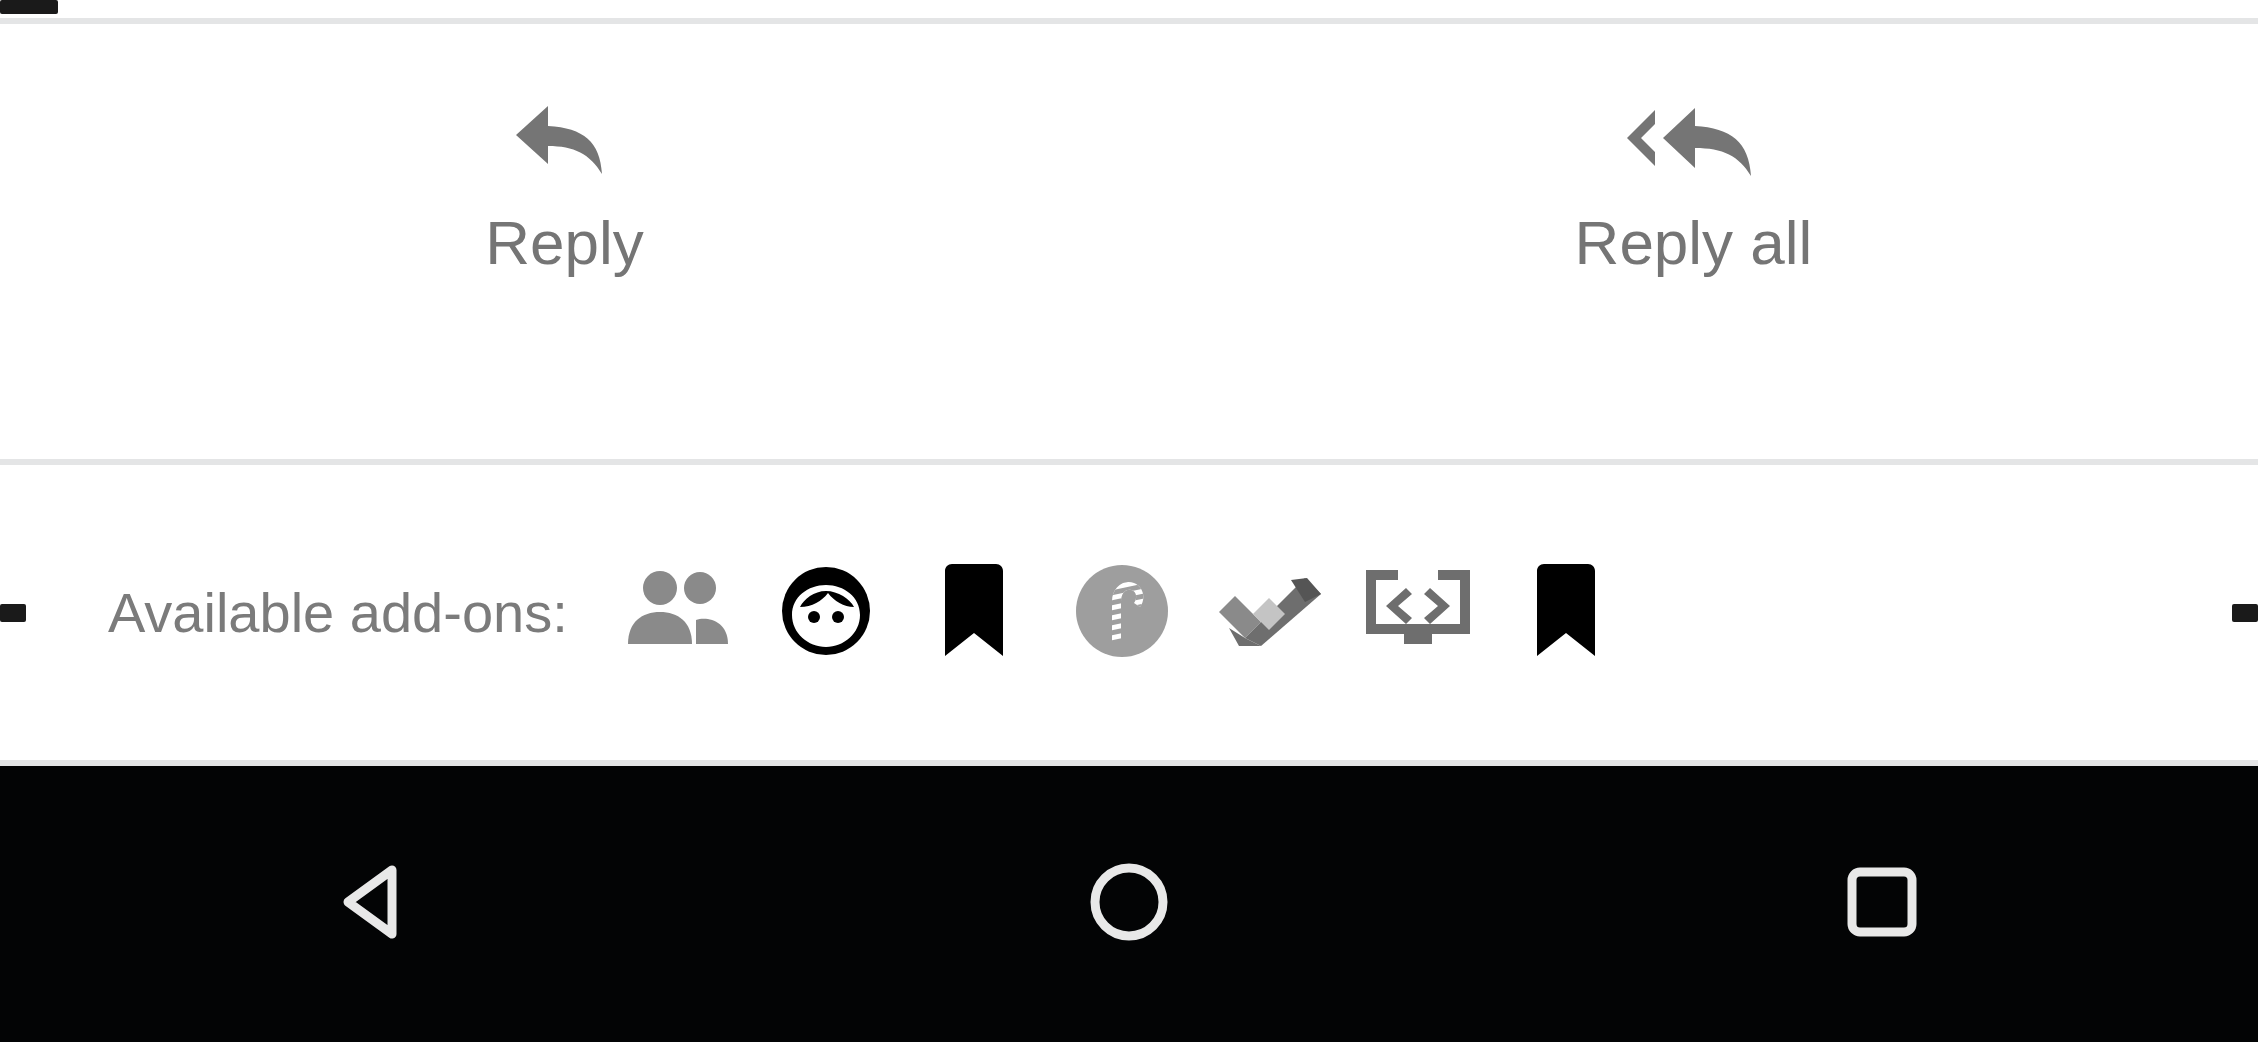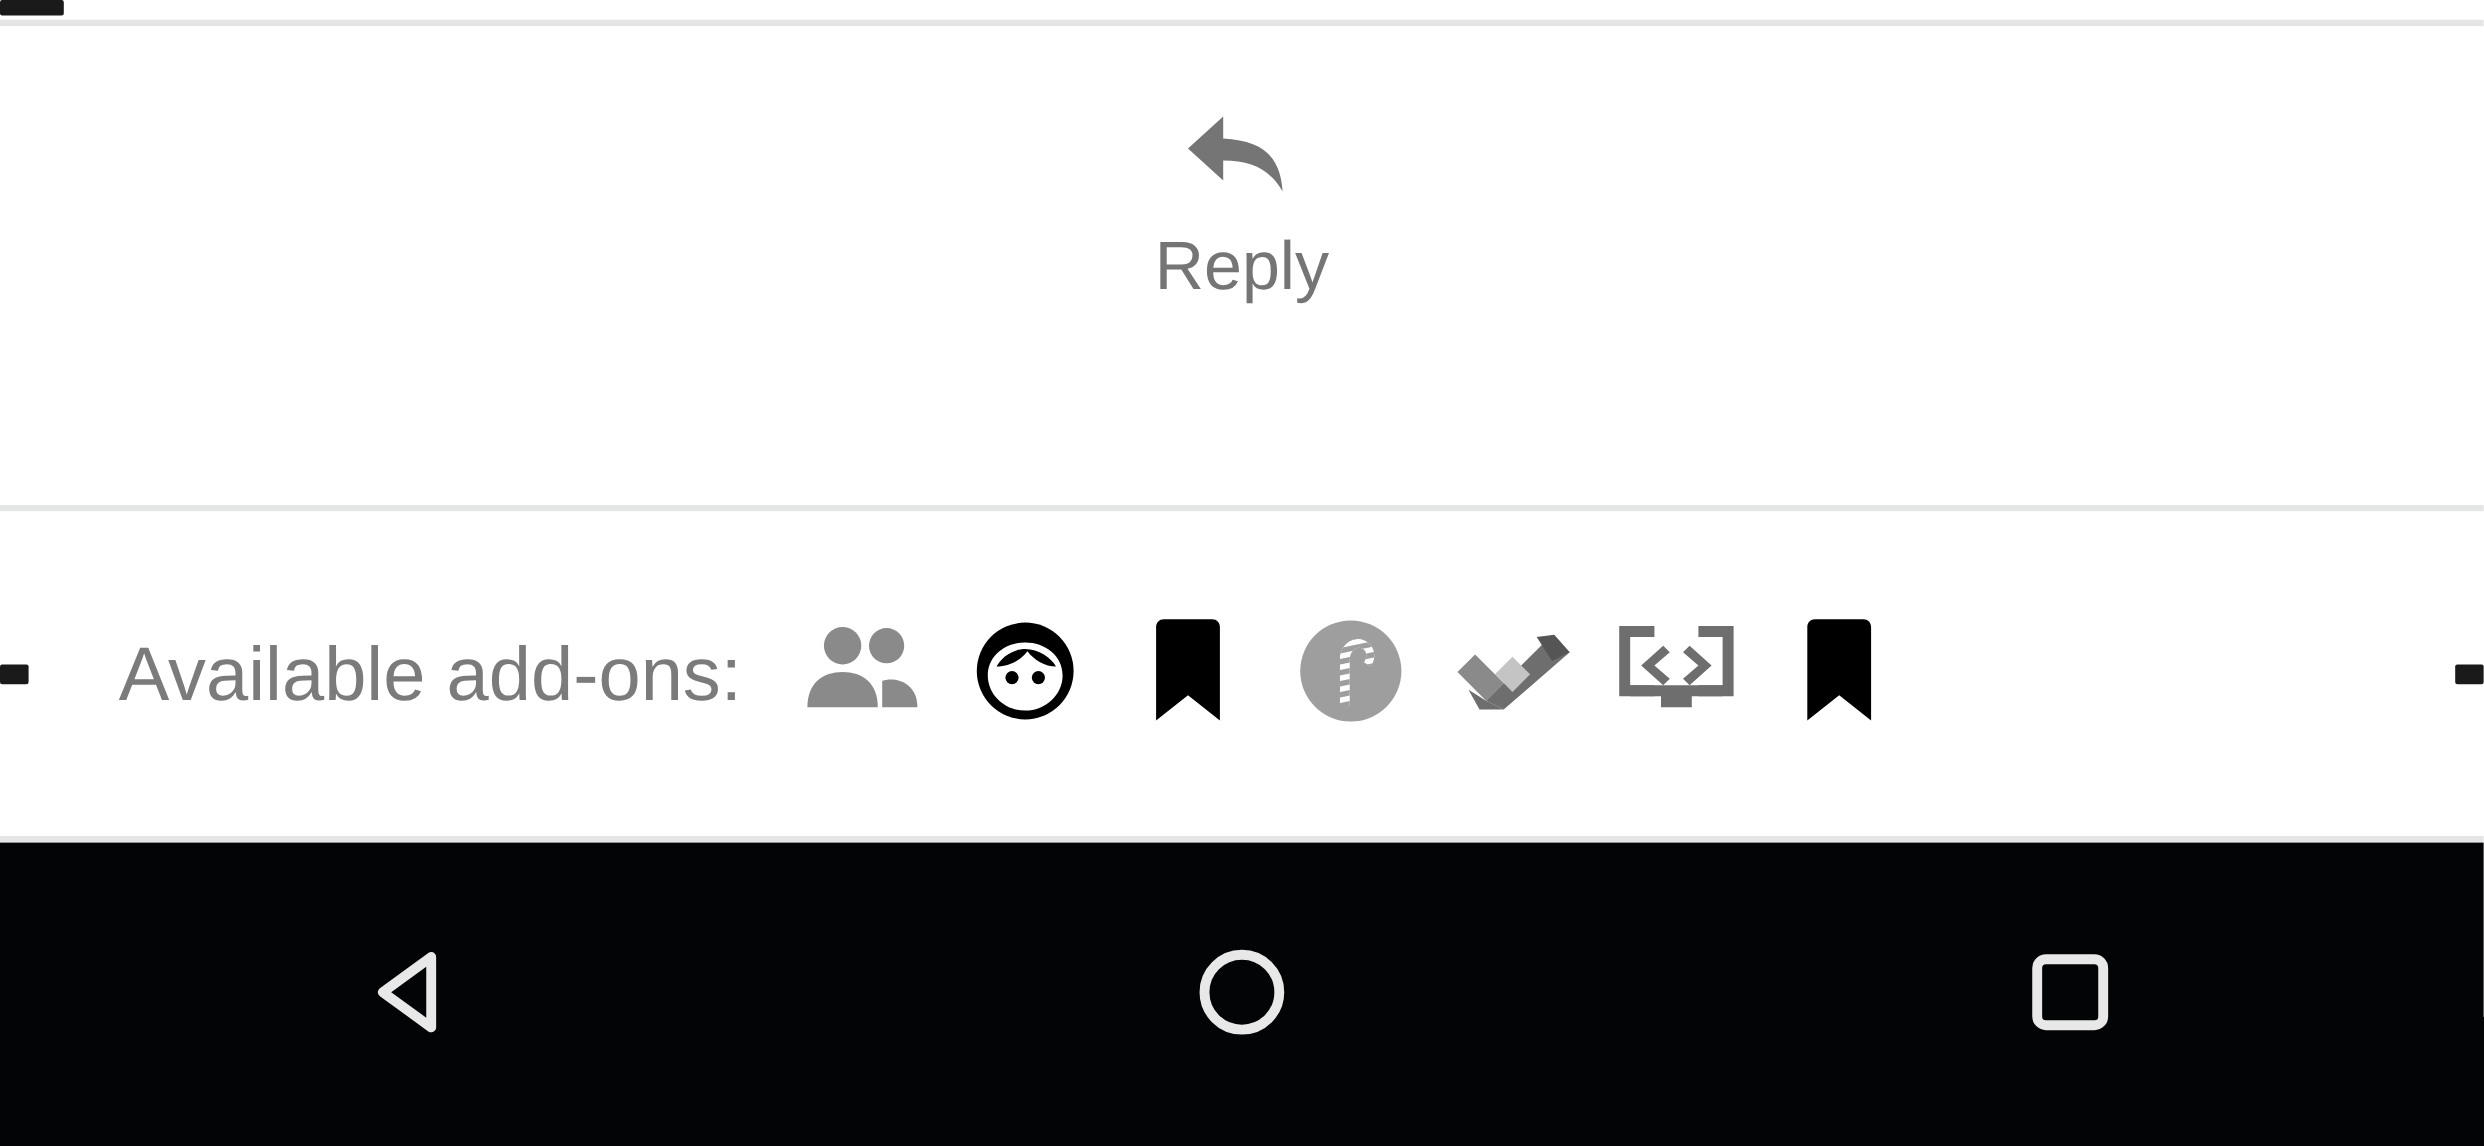--- a/index.html
+++ b/index.html
@@ -70,21 +70,21 @@
   .addons-bar {
     position: relative;
     background: #ffffff;
     flex: 1 1 auto;
     display: flex;
     align-items: center;
     padding-left: 108px;
     box-sizing: border-box;
   }
   .addons-label {
-    font-size: 69px;
+    font-size: 56px;
     color: #7b7b7b;
     white-space: nowrap;
     margin-right: 36px;
   }
   .addons-icons {
     display: flex;
     align-items: center;
   }
   .addon-item {
     width: 148px;
@@ -125,20 +125,29 @@
 
     <div class="action-btn">
       <div class="action-icon">
         <svg width="110" height="76" viewBox="0 0 110 76" aria-hidden="true">
           <path d="M38 4 L6 33 L38 62 L38 44 C64 44 80 52 92 72 C90 40 74 26 38 24 Z" fill="#757575"></path>
         </svg>
       </div>
       <div class="action-label">Reply</div>
     </div>
 
+    <div class="action-btn">
+      <div class="action-icon">
+        <svg width="150" height="76" viewBox="0 0 150 76" aria-hidden="true">
+          <path d="M36 8 L8 36 L36 64 L36 50 L22 36 L36 22 Z" fill="#757575"></path>
+          <path d="M76 6 L44 36 L76 66 L76 46 C104 46 120 54 132 74 C130 40 112 26 76 24 Z" fill="#757575"></path>
+        </svg>
+      </div>
+      <div class="action-label">Reply all</div>
+    </div>
 
 
   </div>
 
   <div class="divider"></div>
 
   <div class="addons-bar">
 
     <div class="edge-stub" style="left:0; top:50%; margin-top:-9px; width:26px; height:18px;"></div>
 

